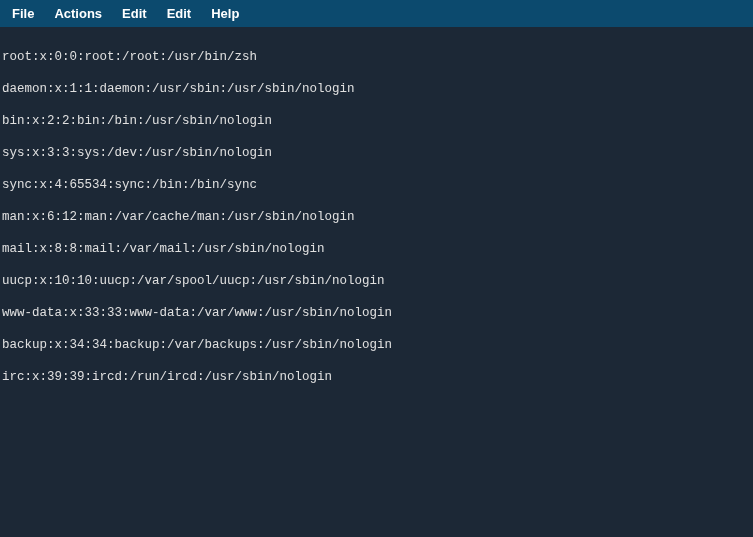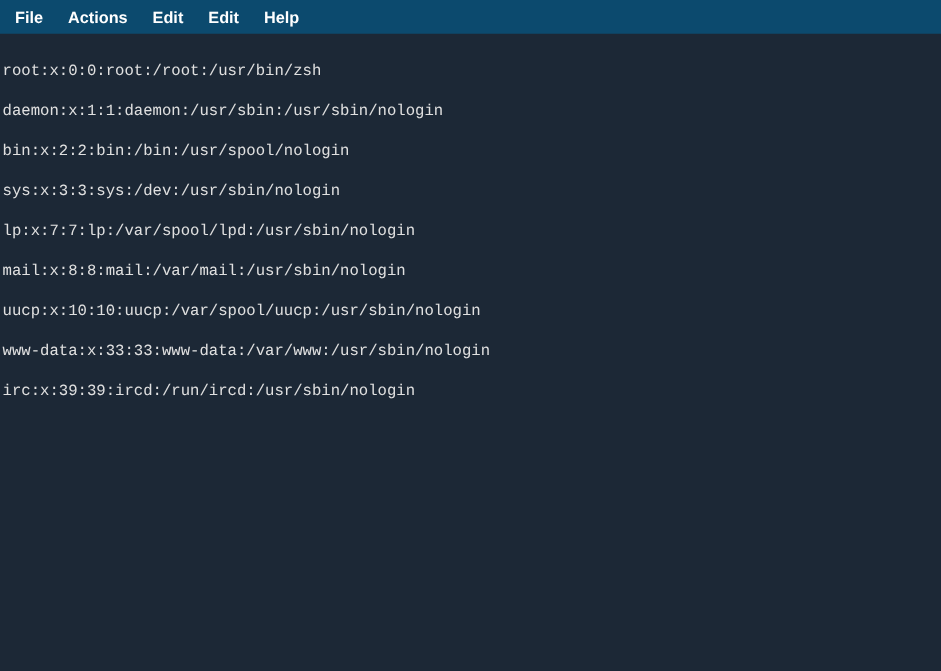--- a/index.html
+++ b/index.html
@@ -46,26 +46,28 @@
   <div class="menu-item">File</div>
   <div class="menu-item">Actions</div>
   <div class="menu-item">Edit</div>
   <div class="menu-item">Edit</div>
   <div class="menu-item">Help</div>
 </div>
 
 <div class="terminal">
 <span class="line">root:x:0:0:root:/root:/usr/bin/zsh</span>
 <span class="line">daemon:x:1:1:daemon:/usr/sbin:/usr/sbin/nologin</span>
-<span class="line">bin:x:2:2:bin:/bin:/usr/spool/nologin</span>
+<span class="line">bin:x:2:2:bin:/bin:/usr/sbin/nologin</span>
 <span class="line">sys:x:3:3:sys:/dev:/usr/sbin/nologin</span>
-<span class="line">lp:x:7:7:lp:/var/spool/lpd:/usr/sbin/nologin</span>
+<span class="line">sync:x:4:65534:sync:/bin:/bin/sync</span>
+<span class="line">man:x:6:12:man:/var/cache/man:/usr/sbin/nologin</span>
 <span class="line">mail:x:8:8:mail:/var/mail:/usr/sbin/nologin</span>
 <span class="line">uucp:x:10:10:uucp:/var/spool/uucp:/usr/sbin/nologin</span>
 <span class="line">www-data:x:33:33:www-data:/var/www:/usr/sbin/nologin</span>
+<span class="line">backup:x:34:34:backup:/var/backups:/usr/sbin/nologin</span>
 <span class="line">irc:x:39:39:ircd:/run/ircd:/usr/sbin/nologin</span>
 
 
 
 
 
 
 
 
 

